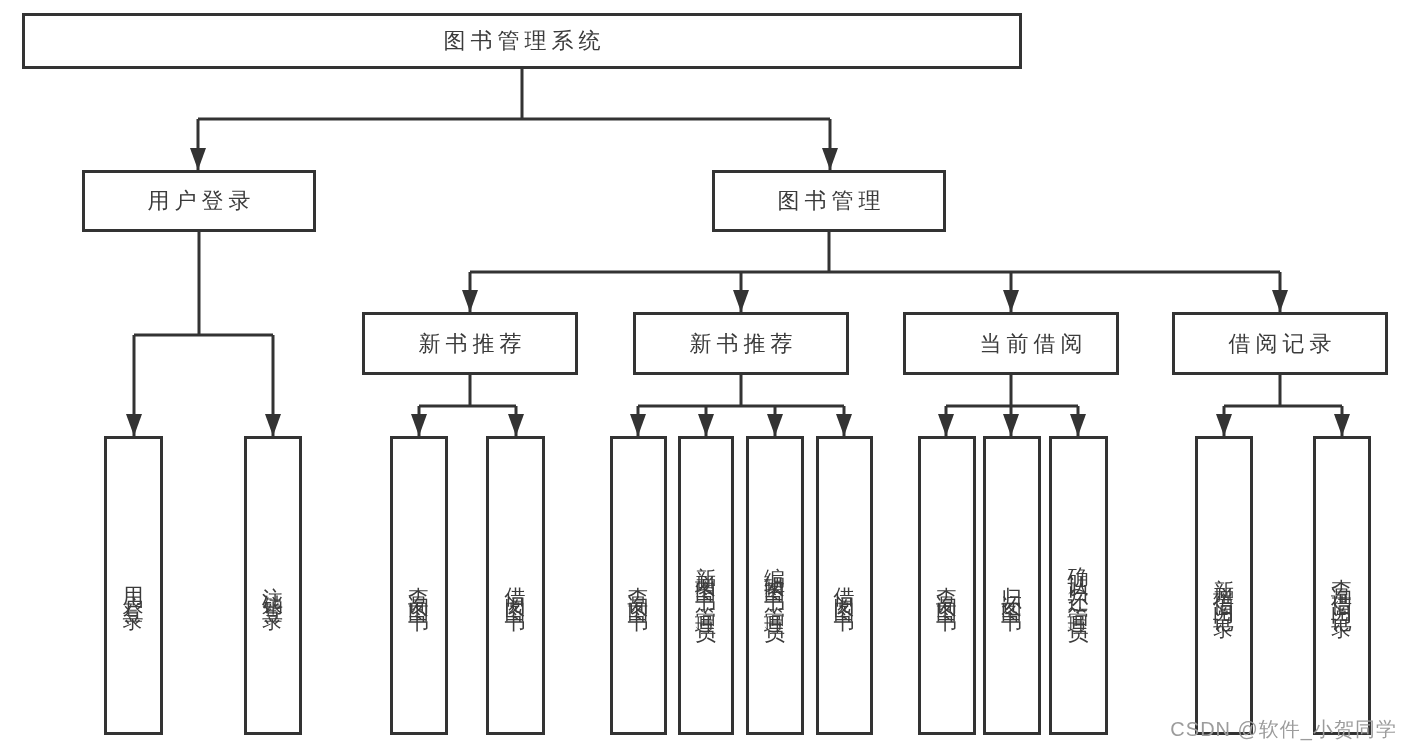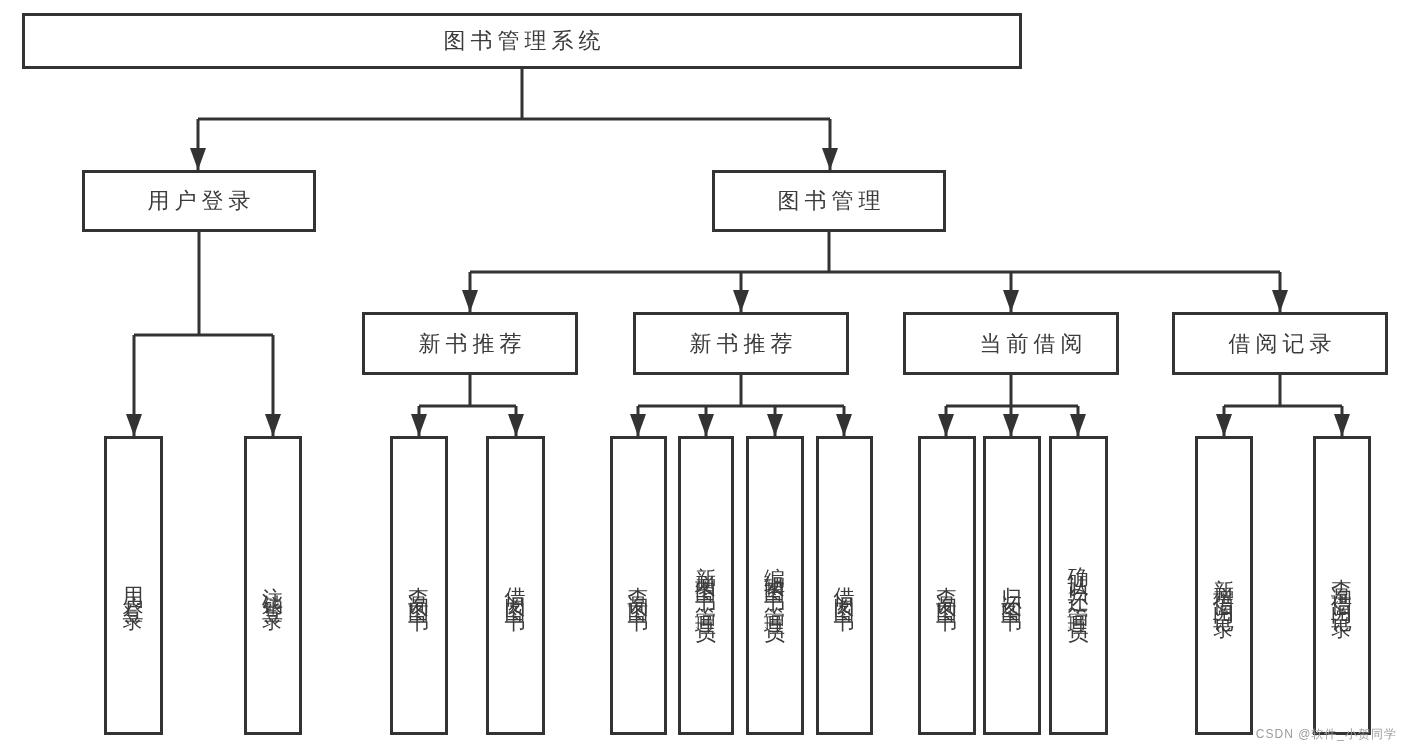--- a/index.html
+++ b/index.html
@@ -60,21 +60,21 @@
   .l8  { left: 816px;  width: 57px; }
   .l9  { left: 918px;  width: 58px; }
   .l10 { left: 983px;  width: 58px; }
   .l11 { left: 1049px; width: 59px; }
   .l12 { left: 1195px; width: 58px; }
   .l13 { left: 1313px; width: 58px; }
   #watermark {
     position: absolute;
     right: 8px;
     bottom: 4px;
-    font-size: 12px;
+    font-size: 20px;
     color: var(--watermark, #9c9c9c);
     letter-spacing: 1px;
     white-space: nowrap;
   }
 </style>
 </head>
 <body>
 
 <div id="stage">
 

